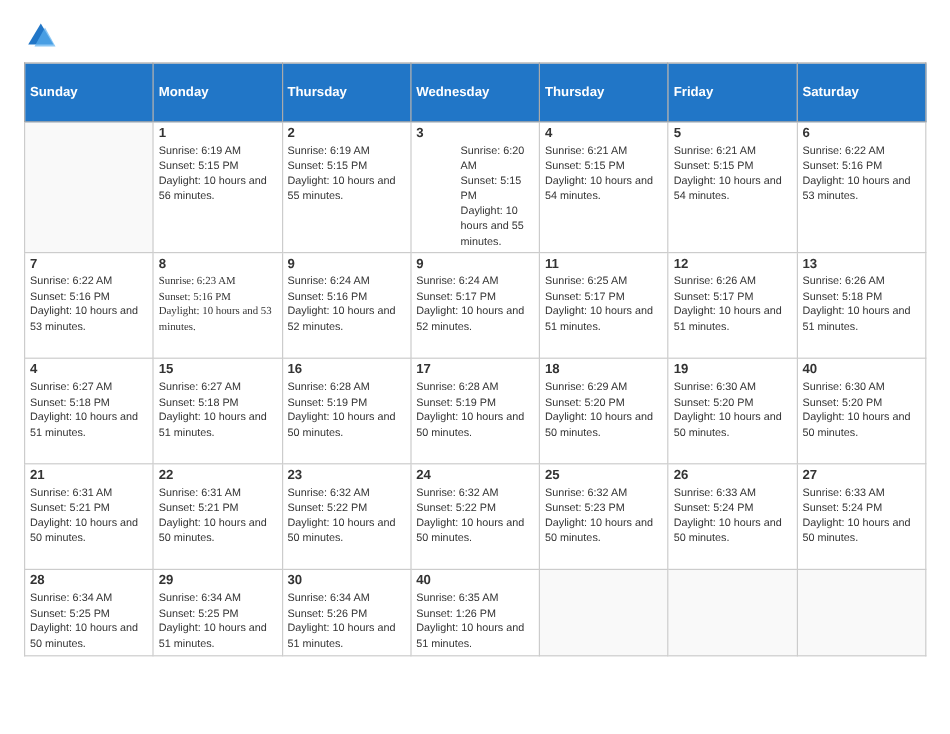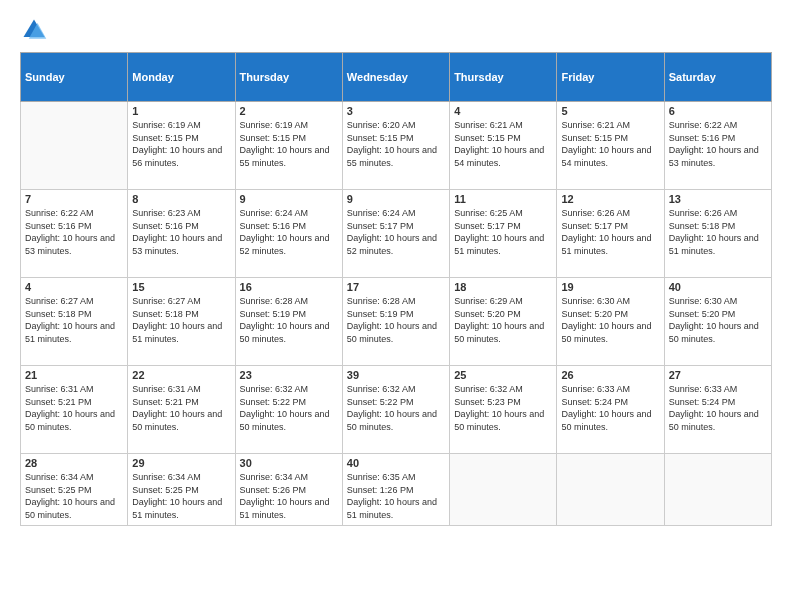--- a/index.html
+++ b/index.html
@@ -137,21 +137,21 @@
 Daylight: 10 hours and 56 minutes.</div>
           </td>
           <td>
             <div class="day-number">2</div>
             <div class="day-info" style="white-space: pre-line;">Sunrise: 6:19 AM
 Sunset: 5:15 PM
 Daylight: 10 hours and 55 minutes.</div>
           </td>
           <td>
             <div class="day-number">3</div>
-            <div class="day-info" style="white-space: pre-line;">Sunrise: 6:20 AM
+            <div class="day-info" style="white-space: pre-line; margin-left: 37px;">Sunrise: 6:20 AM
 Sunset: 5:15 PM
 Daylight: 10 hours and 55 minutes.</div>
           </td>
           <td>
             <div class="day-number">4</div>
             <div class="day-info" style="white-space: pre-line;">Sunrise: 6:21 AM
 Sunset: 5:15 PM
 Daylight: 10 hours and 54 minutes.</div>
           </td>
           <td>
@@ -169,21 +169,21 @@
         </tr>
         <tr>
           <td>
             <div class="day-number">7</div>
             <div class="day-info" style="white-space: pre-line;">Sunrise: 6:22 AM
 Sunset: 5:16 PM
 Daylight: 10 hours and 53 minutes.</div>
           </td>
           <td>
             <div class="day-number">8</div>
-            <div class="day-info" style="white-space: pre-line;">Sunrise: 6:23 AM
+            <div class="day-info" style="white-space: pre-line; font-family: Liberation Serif, serif;">Sunrise: 6:23 AM
 Sunset: 5:16 PM
 Daylight: 10 hours and 53 minutes.</div>
           </td>
           <td>
             <div class="day-number">9</div>
             <div class="day-info" style="white-space: pre-line;">Sunrise: 6:24 AM
 Sunset: 5:16 PM
 Daylight: 10 hours and 52 minutes.</div>
           </td>
           <td>
@@ -268,21 +268,21 @@
 Sunset: 5:21 PM
 Daylight: 10 hours and 50 minutes.</div>
           </td>
           <td>
             <div class="day-number">23</div>
             <div class="day-info" style="white-space: pre-line;">Sunrise: 6:32 AM
 Sunset: 5:22 PM
 Daylight: 10 hours and 50 minutes.</div>
           </td>
           <td>
-            <div class="day-number">39</div>
+            <div class="day-number">24</div>
             <div class="day-info" style="white-space: pre-line;">Sunrise: 6:32 AM
 Sunset: 5:22 PM
 Daylight: 10 hours and 50 minutes.</div>
           </td>
           <td>
             <div class="day-number">25</div>
             <div class="day-info" style="white-space: pre-line;">Sunrise: 6:32 AM
 Sunset: 5:23 PM
 Daylight: 10 hours and 50 minutes.</div>
           </td>

